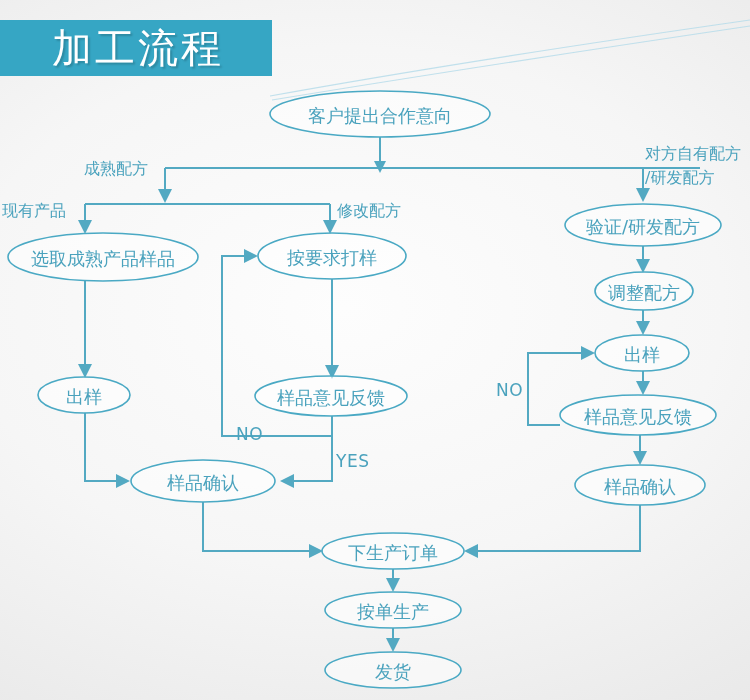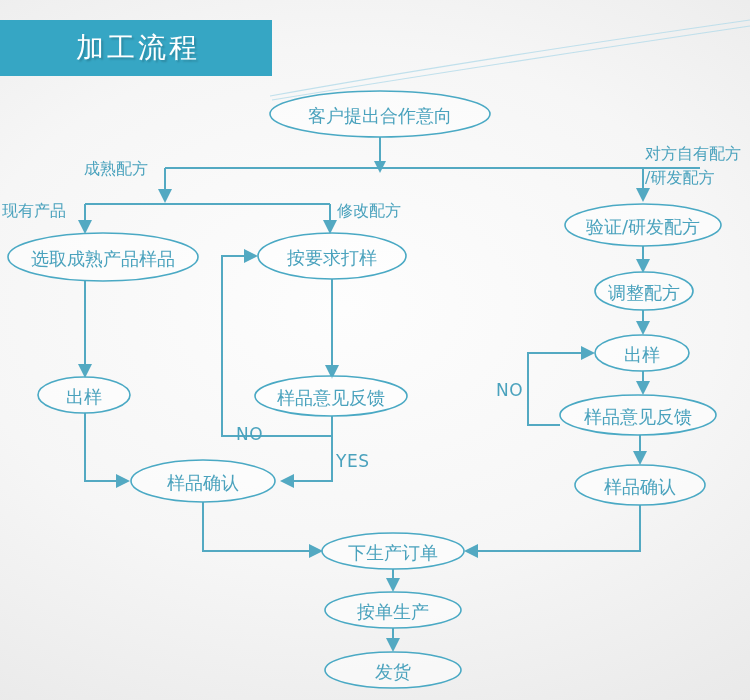--- a/index.html
+++ b/index.html
@@ -26,21 +26,21 @@
     top: 20px;
     width: 272px;
     height: 56px;
     background: #36a6c4;
     display: flex;
     align-items: center;
     justify-content: center;
   }
   .banner-text {
     color: #ffffff;
-    font-size: 28px;
+    font-size: 40px;
     letter-spacing: 3px;
     font-family: Liberation Sans, sans-serif;
     text-shadow: 2px 2px 2px rgba(0,0,0,0.18);
     line-height: 1;
     padding-left: 4px;
   }
   svg.flow {
     position: absolute;
     left: 0;
     top: 0;

